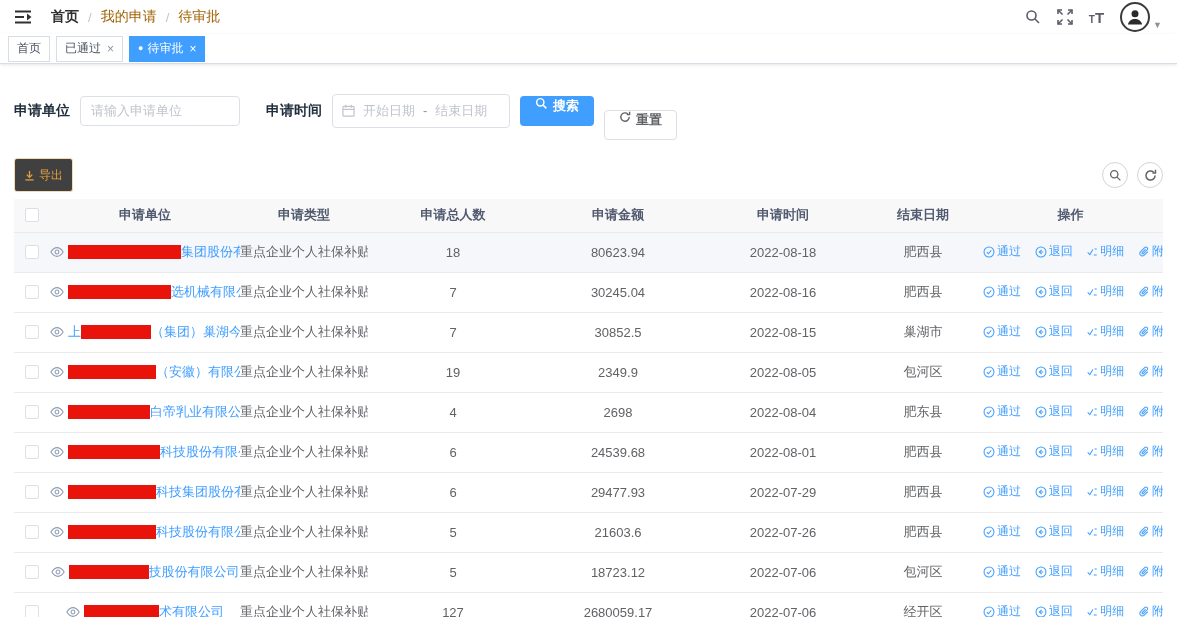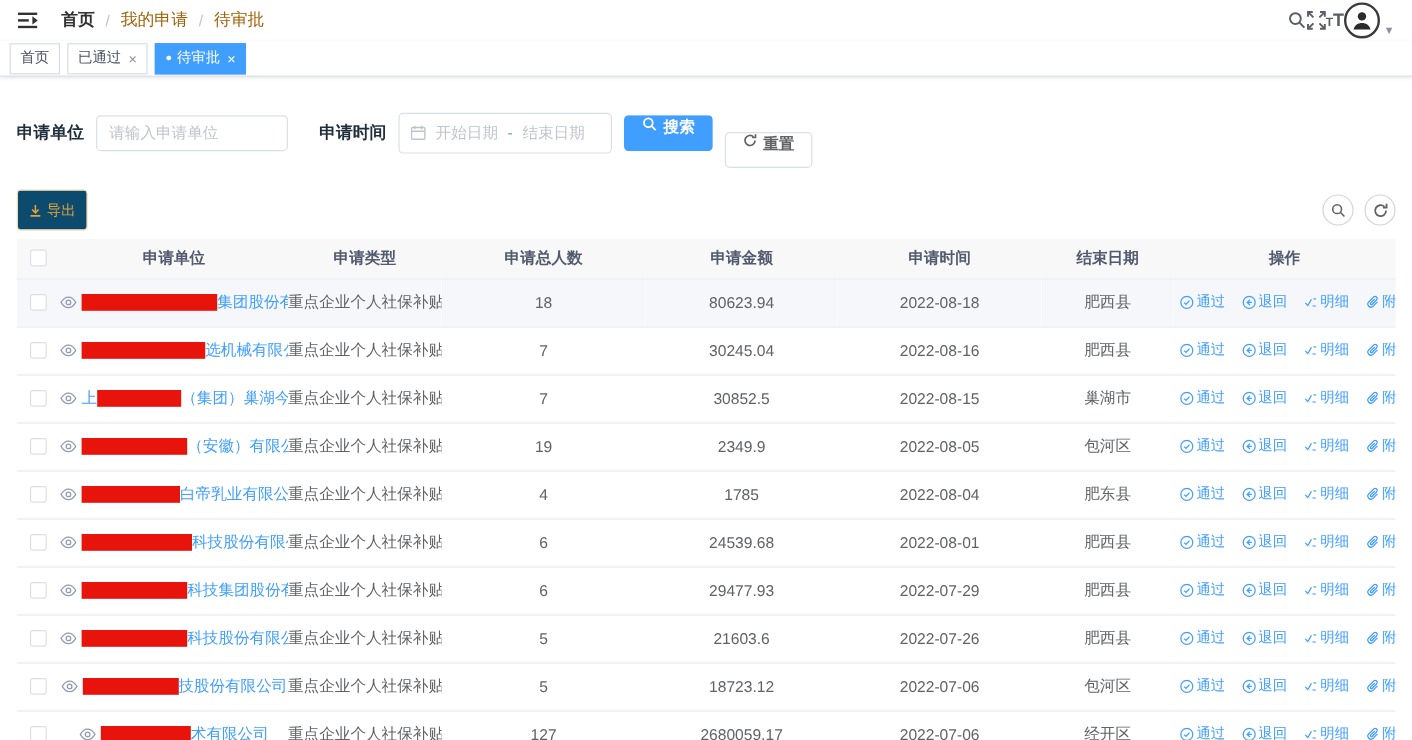--- a/index.html
+++ b/index.html
@@ -6,21 +6,21 @@
   html,body { width:1177px; height:617px; overflow:hidden; background:#fff;
     font-family:"Liberation Sans", sans-serif; }
 
   
   .topbar { height:34px; display:flex; align-items:center; padding:0 15px; background:#fff; }
   .hamburger { width:20px; height:16px; cursor:pointer; color:#303133; margin-right:16px; display:flex; align-items:center; }
   .breadcrumb { display:flex; align-items:center; font-size:14px; gap:9px; }
   .crumb-first { color:#303133; font-weight:bold; }
   .crumb { color:#a16207; }
   .crumb-sep { color:#c0c4cc; font-size:13px; }
-  .topbar-right { margin-left:auto; display:flex; align-items:center; }
+  .topbar-right { margin-left:auto; display:flex; align-items:center; gap:16px; }
   .top-icon { color:#5a5e66; display:flex; align-items:center; cursor:pointer; }
   .font-icon { font-weight:bold; color:#5a5e66; font-size:15px; line-height:1; cursor:pointer; }
   .font-icon .small-t { font-size:10px; }
   .avatar-wrap { display:flex; align-items:flex-end; gap:3px; cursor:pointer; }
   .avatar { width:30px; height:30px; border-radius:50%; border:2px solid #3a3a3a; background:#fff;
     display:flex; align-items:center; justify-content:center; overflow:hidden; }
   .caret { color:#8c939d; font-size:9px; padding-bottom:2px; }
 
   
   .tabbar { height:30px; border-bottom:1px solid #d8dce5; box-shadow:0 1px 3px 0 rgba(0,0,0,.10);
@@ -45,21 +45,21 @@
     margin-right:10px; cursor:pointer; }
   .date-range .range-sep { color:#8c939d; }
   .btn { height:30px; border-radius:4px; font-size:13px; display:inline-flex; align-items:flex-start;
     gap:5px; cursor:pointer; border:1px solid transparent; padding:0 14px; }
   .btn-primary { background:#409eff; color:#fff; }
   .btn-plain { background:#fff; border-color:#dcdfe6; color:#606266; margin-left:10px;margin-top:29px; }
   .btn-plain, .btn-primary { font-weight:bold; }
 
   .toolbar { display:flex; justify-content:space-between; align-items:center; margin-top:18px; margin-bottom:7px; }
   .btn-export { height:24px; padding:16px 9px; font-size:12px; border-radius:3px; color:#e6a23c;
-    background:#0c4a6e; border:1px solid #f5dab1; display:inline-flex; align-items:center; gap:4px; cursor:pointer; }
+    background:#404040; border:1px solid #f5dab1; display:inline-flex; align-items:center; gap:4px; cursor:pointer; }
   .tool-circles { display:flex; align-items:center; gap:9px; }
   .circle-btn { width:26px; height:26px; border-radius:50%; border:1px solid #d3d4d6; background:#fff;
     color:#606266; display:flex; align-items:center; justify-content:center; cursor:pointer; }
 
   
   table { width:100%; border-collapse:collapse; table-layout:fixed; }
   thead th { background:#f8f8f9; height:33px; font-size:13px; color:#515a6e; font-weight:bold;
     border-bottom:1px solid #e8eaec; text-align:center; }
   tbody td { height:40px; font-size:13px; color:#606266; text-align:center;
     border-bottom:1px solid #e8eaec; white-space:nowrap; overflow:hidden; }
@@ -472,21 +472,21 @@
           </span>
           <a class="company-link">
                 <span></span>
                 <span class="redact" style="width: 82px;"></span>
                 <span>白帝乳业有限公司</span>
               </a>
         </span>
       </td>
       <td>重点企业个人社保补贴</td>
       <td>4</td>
-      <td>1785</td>
+      <td>2698</td>
       <td>2022-08-04</td>
       <td>肥东县</td>
       <td class="ops">
         <a>
           <svg width="12" height="12" viewBox="0 0 14 14" fill="none" stroke="currentColor" stroke-width="1.2">
             <circle cx="7" cy="7" r="5.8"></circle>
                 <polyline points="4.4,7.2 6.3,9 9.6,5.2"></polyline>
           </svg>
               <span>通过</span>
             </a>

